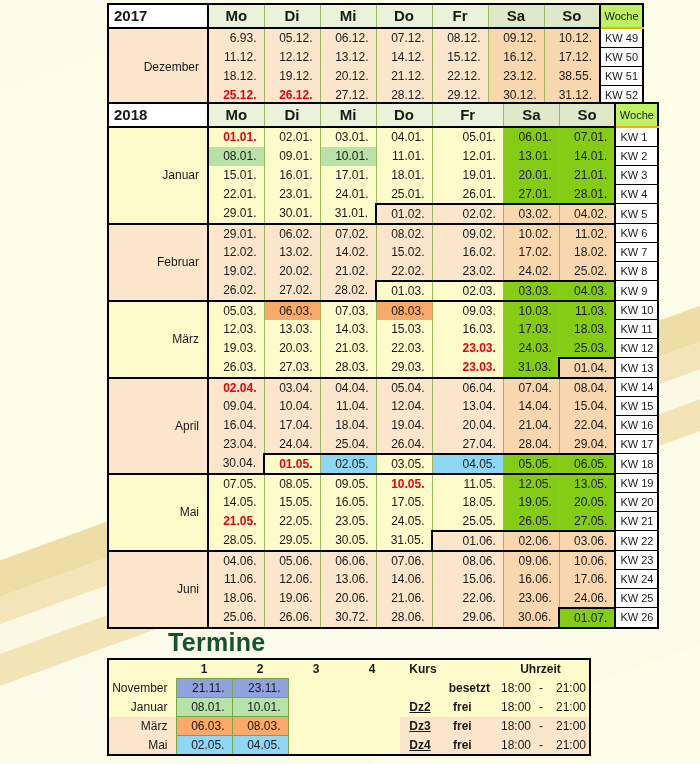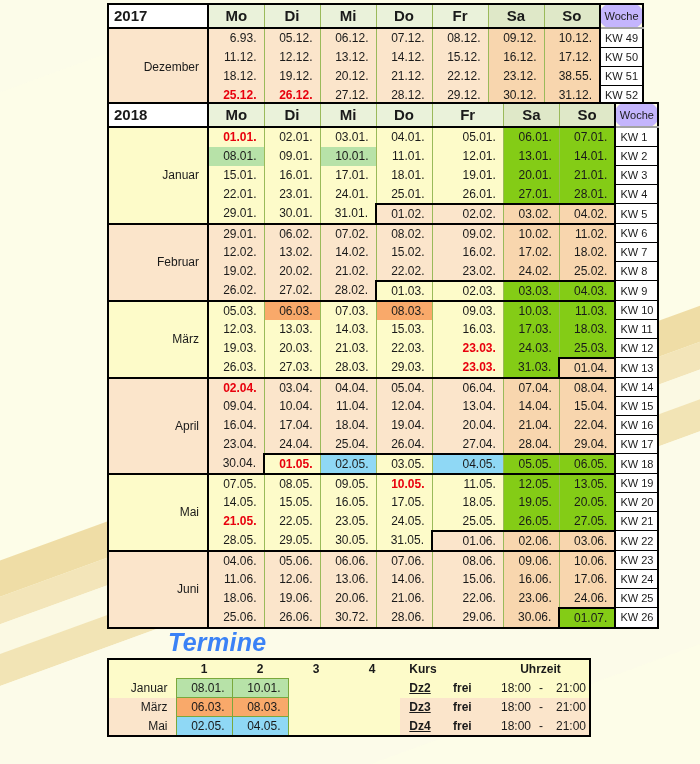--- a/index.html
+++ b/index.html
@@ -64,27 +64,26 @@
     font-weight: bold !important;
     border-right: 1px solid #9aba5a;
     border-bottom: 2px solid #000;
     height: 22px !important;
     line-height: 22px !important;
   }
   .c-dayhead.we { background: #dfe8c8; }
   .c-dayhead.last { border-right: 2px solid #000; }
   
   .c-wochehead {
-    background: #c4b5fd;
+    background: #bef264;
     font-size: 11px !important;
-    border-bottom: 2px solid #a3a3a3;
+    border-bottom: 2px solid #eab308;
     height: 22px !important;
     line-height: 22px !important;
     border-left: 2px solid #000;
-    border-radius: 10px;
   }
 
   
   .c-month {
     text-align: right !important;
     padding-right: 8px !important;
     font-size: 12px !important;
     border-right: 2px solid #000;
   }
   .c-month.m-a { background: #fdfbc9; }
@@ -123,22 +122,21 @@
   .sep-top  { border-top: 2px solid #000 !important; }
 
   
   #termine-title {
     position: absolute;
     z-index: 2;
     left: 168px;
     top: 628px;
     font-size: 25px;
     font-weight: bold;
-    font-style: italic;
-    color: #3b82f6;
+    color: #14532d;
     letter-spacing: 0.3px;
   }
   #termine-table {
     position: absolute;
     z-index: 2;
     left: 107px;
     top: 658px;
     border-collapse: collapse;
     border: 2px solid #000;
     table-layout: fixed;
@@ -584,20 +582,32 @@
       <td class="tm-head">2</td>
       <td class="tm-head">3</td>
       <td class="tm-head">4</td>
       <td class="tm-head kurs">Kurs</td>
       <td class="tm-head"></td>
       <td class="tm-head" colspan="3">Uhrzeit</td>
     </tr>
   </thead>
   <tbody id="body-termine">
       <tr>
+        <td class="tm-month tm-row-a">November</td>
+        <td class="tm-slot sl-blue">21.11.</td>
+        <td class="tm-slot sl-blue">23.11.</td>
+        <td class="tm-empty"></td>
+        <td class="tm-empty"></td>
+        <td class="tm-kurs tm-row-a"></td>
+        <td class="tm-stat-besetzt tm-row-a">besetzt</td>
+        <td class="tm-time tm-row-a">18:00</td>
+        <td class="tm-dash tm-row-a">-</td>
+        <td class="tm-time tm-row-a">21:00</td>
+      </tr>
+      <tr>
         <td class="tm-month tm-row-a">Januar</td>
         <td class="tm-slot sl-green">08.01.</td>
         <td class="tm-slot sl-green">10.01.</td>
         <td class="tm-empty"></td>
         <td class="tm-empty"></td>
         <td class="tm-kurs tm-row-a">Dz2</td>
         <td class="tm-stat-frei tm-row-a">frei</td>
         <td class="tm-time tm-row-a">18:00</td>
         <td class="tm-dash tm-row-a">-</td>
         <td class="tm-time tm-row-a">21:00</td>

